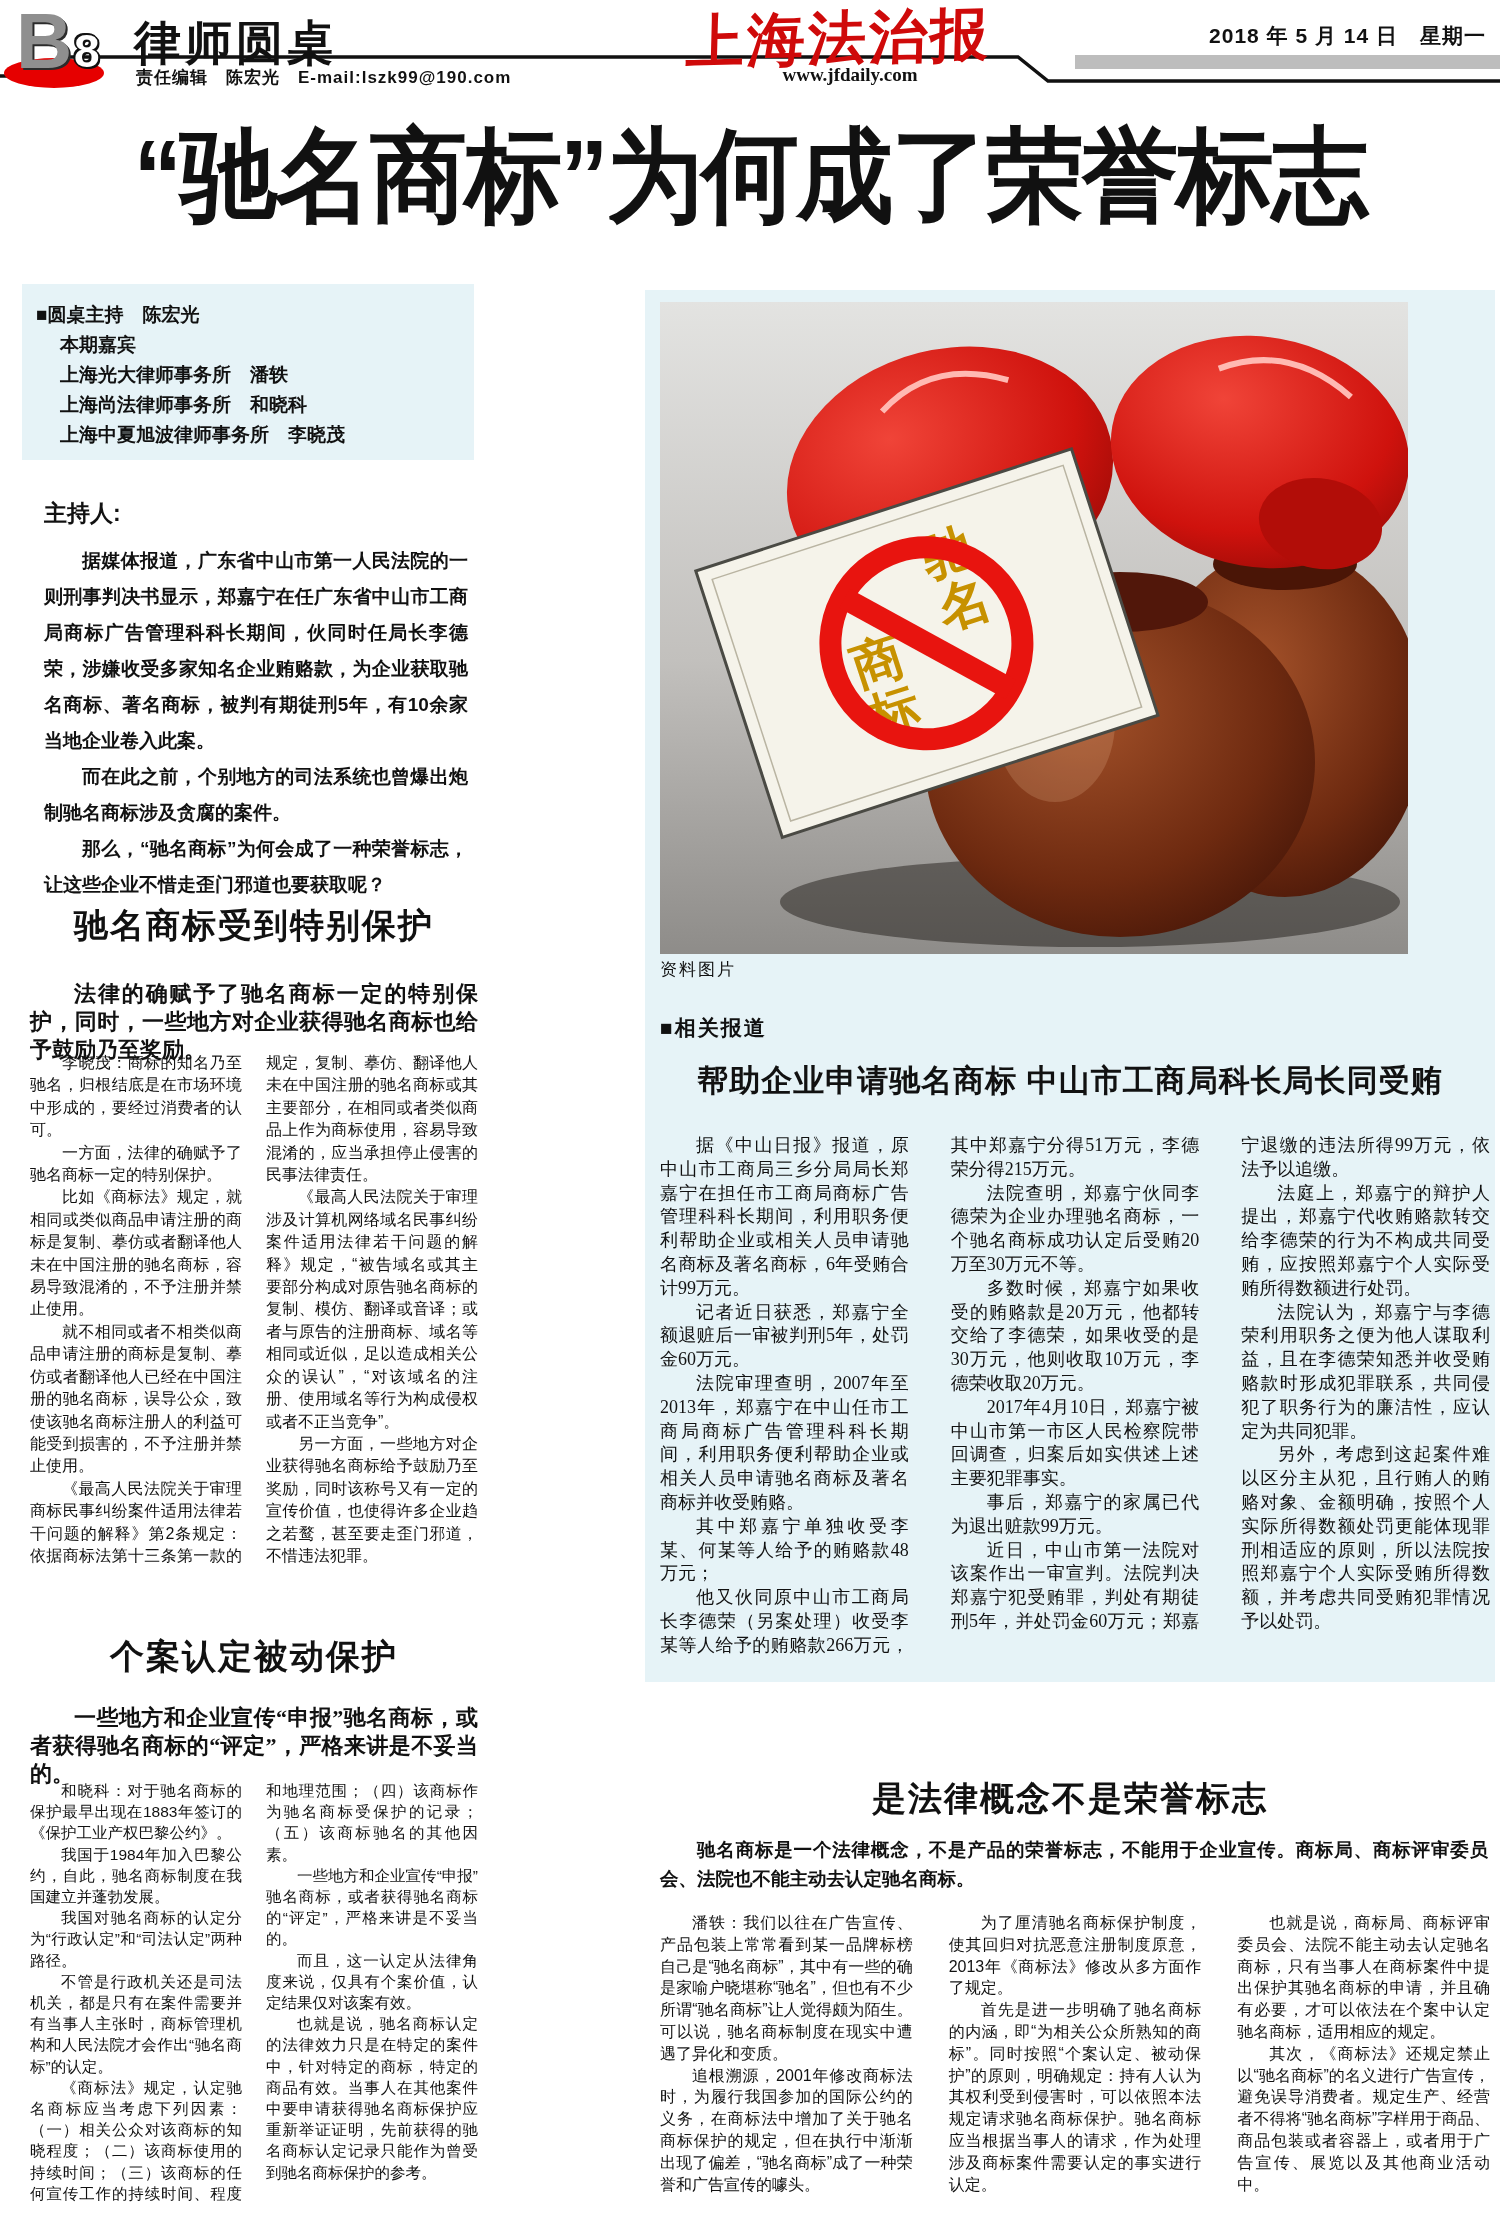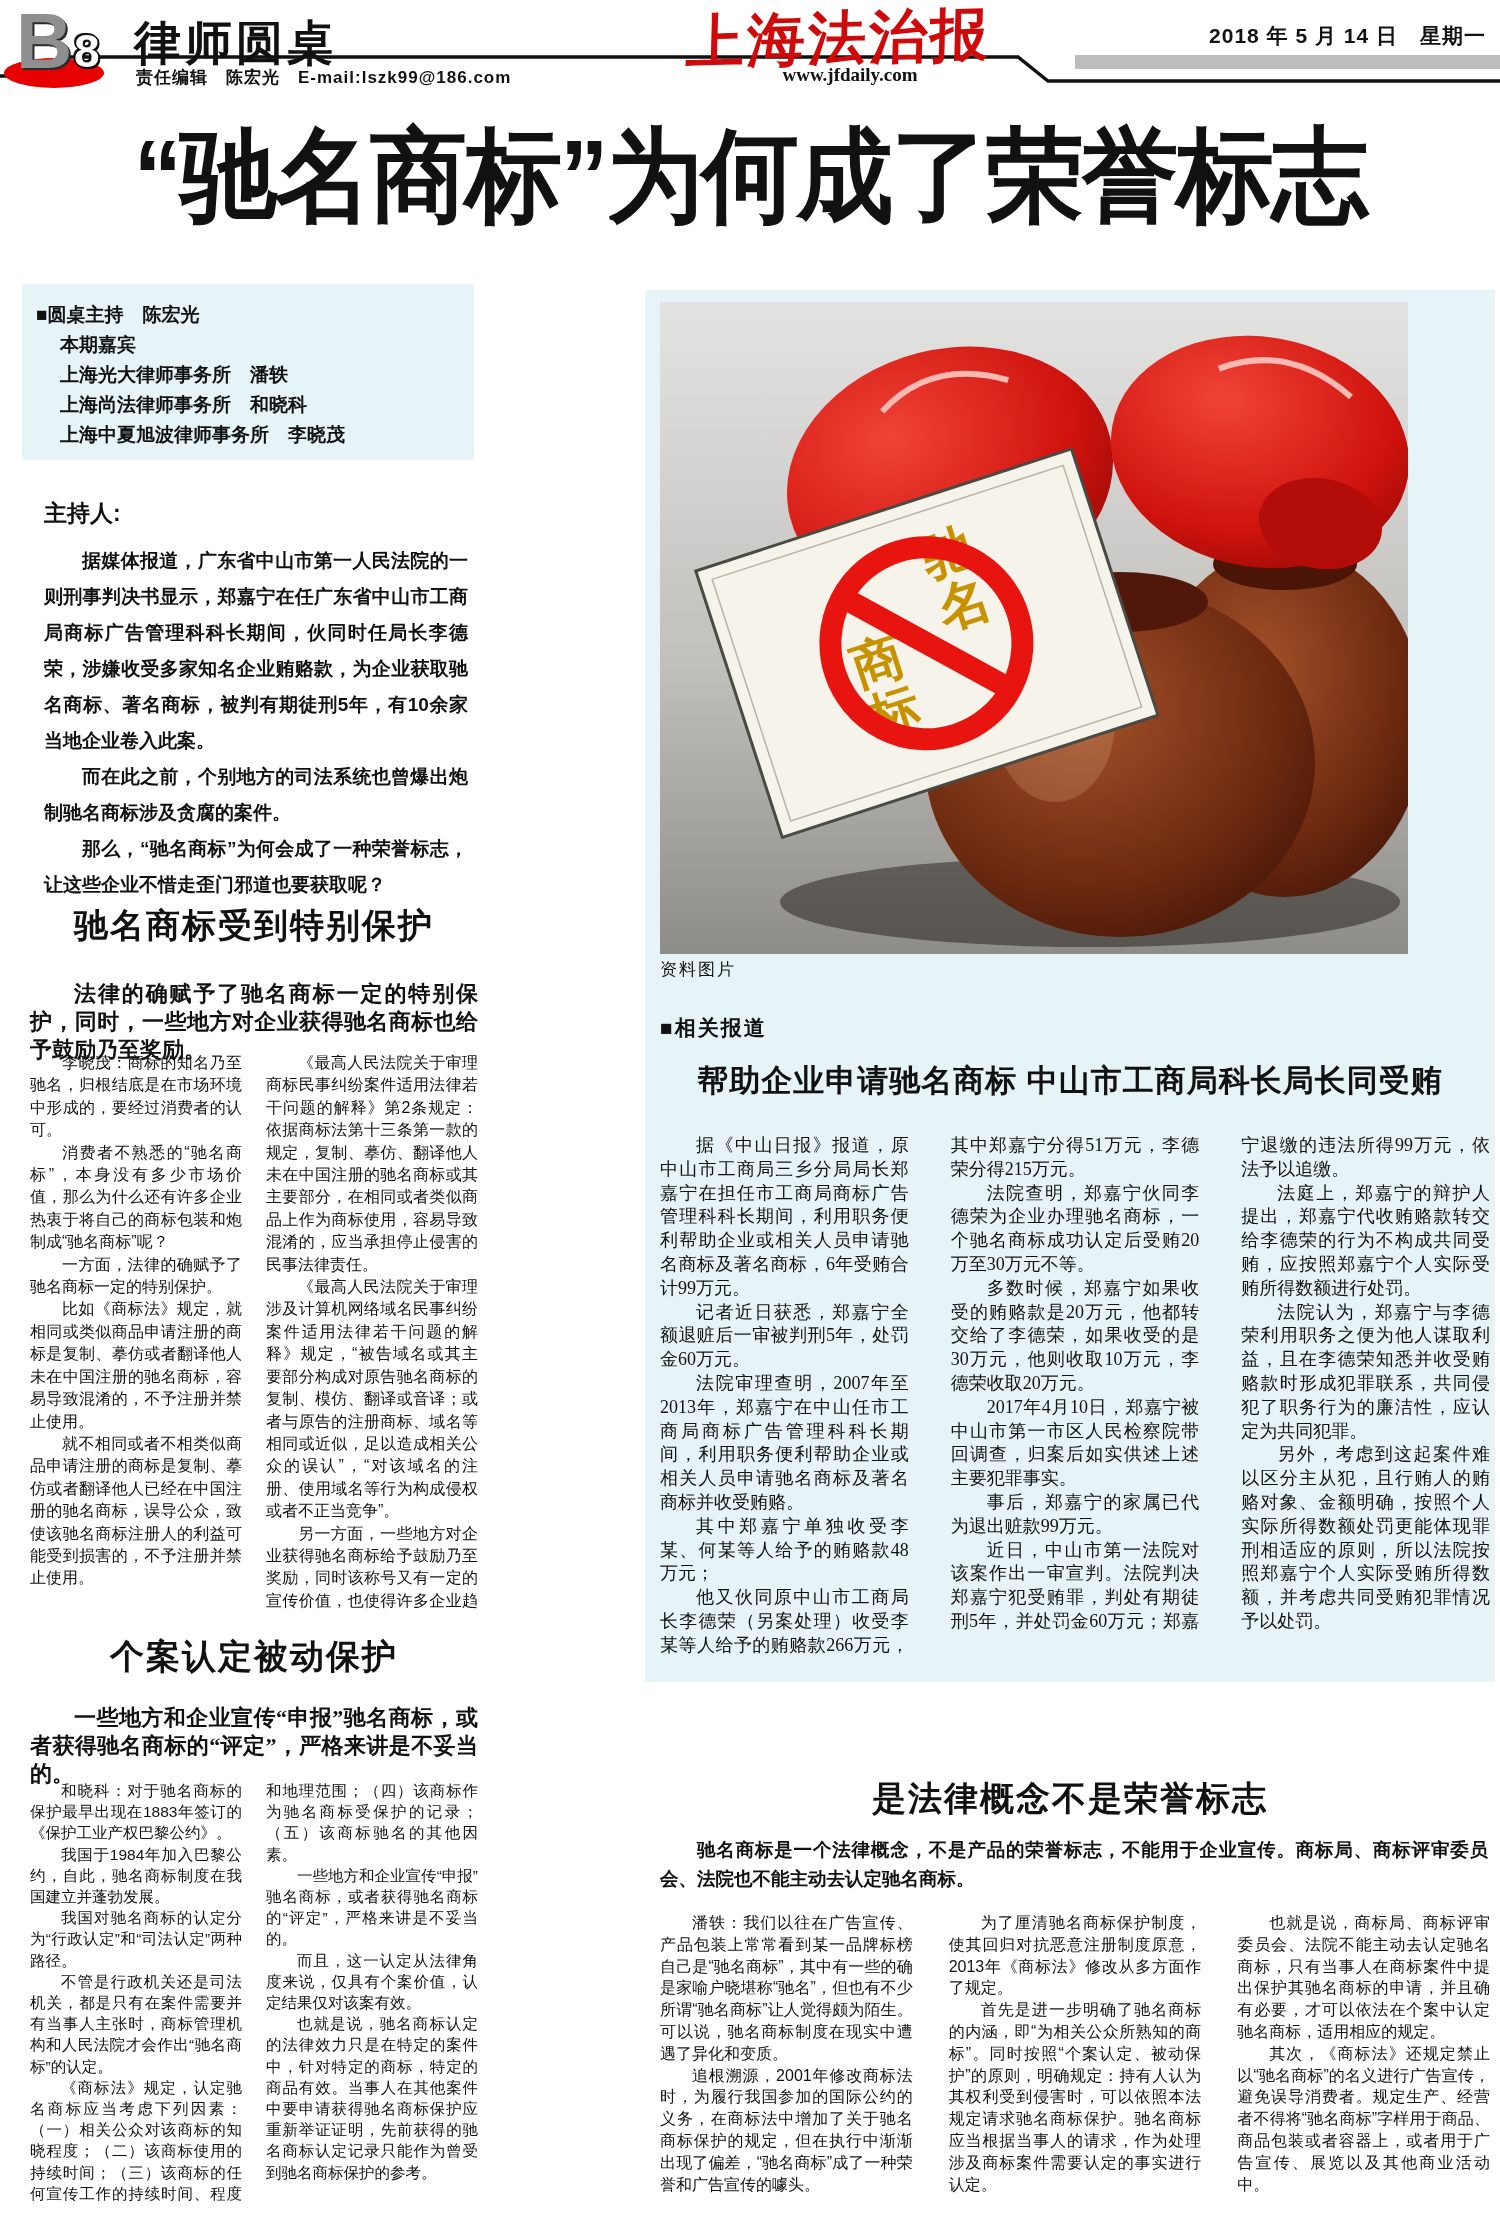--- a/index.html
+++ b/index.html
@@ -69,21 +69,21 @@
   <svg class="abs" style="left:0;top:0;" width="1500" height="100">
     <rect x="1075" y="55" width="425" height="14" fill="#bdbdbd"></rect>
     <path d="M0,76 L46,76 L66,57 L1018,57 L1048,81 L1500,81" stroke="#111" stroke-width="3.5" fill="none"></path>
   </svg>
 
   <div class="abs" id="badge-ellipse"></div>
   <div class="abs" id="badge-b">B</div>
   <div class="abs" id="badge-8">8</div>
 
   <div class="abs" id="section-name">律师圆桌</div>
-  <div class="abs" id="editor-line">责任编辑　陈宏光　E-mail:lszk99@186.com</div>
+  <div class="abs" id="editor-line">责任编辑　陈宏光　E-mail:lszk99@190.com</div>
   <div class="abs" id="masthead">上海法治报</div>
   <div class="abs" id="website-url">www.jfdaily.com</div>
   <div class="abs" id="page-date">2018 年 5 月 14 日　星期一</div>
 
   <div class="abs" id="headline">“驰名商标”为何成了荣誉标志</div>
 
   <div class="abs" id="roundtable-panel">
     <div>■圆桌主持　陈宏光</div>
     <div class="indent">本期嘉宾</div>
     <div class="indent">上海光大律师事务所　潘轶</div>
@@ -99,21 +99,20 @@
         <p>那么，“驰名商标”为何会成了一种荣誉标志，让这些企业不惜走歪门邪道也要获取呢？</p>
       </div>
   </div>
 
   <div class="abs sec-title" id="article1-title">驰名商标受到特别保护</div>
   <div class="abs lead" id="article1-lead">
       <p>法律的确赋予了驰名商标一定的特别保护，同时，一些地方对企业获得驰名商标也给予鼓励乃至奖励。</p>
     </div>
   <div class="abs colbody" id="article1-body">
       <p>李晓茂：商标的知名乃至驰名，归根结底是在市场环境中形成的，要经过消费者的认可。</p>
-      <p>消费者不熟悉的“驰名商标”，本身没有多少市场价值，那么为什么还有许多企业热衷于将自己的商标包装和炮制成“驰名商标”呢？</p>
       <p>一方面，法律的确赋予了驰名商标一定的特别保护。</p>
       <p>比如《商标法》规定，就相同或类似商品申请注册的商标是复制、摹仿或者翻译他人未在中国注册的驰名商标，容易导致混淆的，不予注册并禁止使用。</p>
       <p>就不相同或者不相类似商品申请注册的商标是复制、摹仿或者翻译他人已经在中国注册的驰名商标，误导公众，致使该驰名商标注册人的利益可能受到损害的，不予注册并禁止使用。</p>
       <p>《最高人民法院关于审理商标民事纠纷案件适用法律若干问题的解释》第2条规定：依据商标法第十三条第一款的规定，复制、摹仿、翻译他人未在中国注册的驰名商标或其主要部分，在相同或者类似商品上作为商标使用，容易导致混淆的，应当承担停止侵害的民事法律责任。</p>
       <p>《最高人民法院关于审理涉及计算机网络域名民事纠纷案件适用法律若干问题的解释》规定，“被告域名或其主要部分构成对原告驰名商标的复制、模仿、翻译或音译；或者与原告的注册商标、域名等相同或近似，足以造成相关公众的误认”，“对该域名的注册、使用域名等行为构成侵权或者不正当竞争”。</p>
       <p>另一方面，一些地方对企业获得驰名商标给予鼓励乃至奖励，同时该称号又有一定的宣传价值，也使得许多企业趋之若鹜，甚至要走歪门邪道，不惜违法犯罪。</p>
     </div>
 
   <div class="abs sec-title" id="article2-title">个案认定被动保护</div>
   <div class="abs lead" id="article2-lead">

